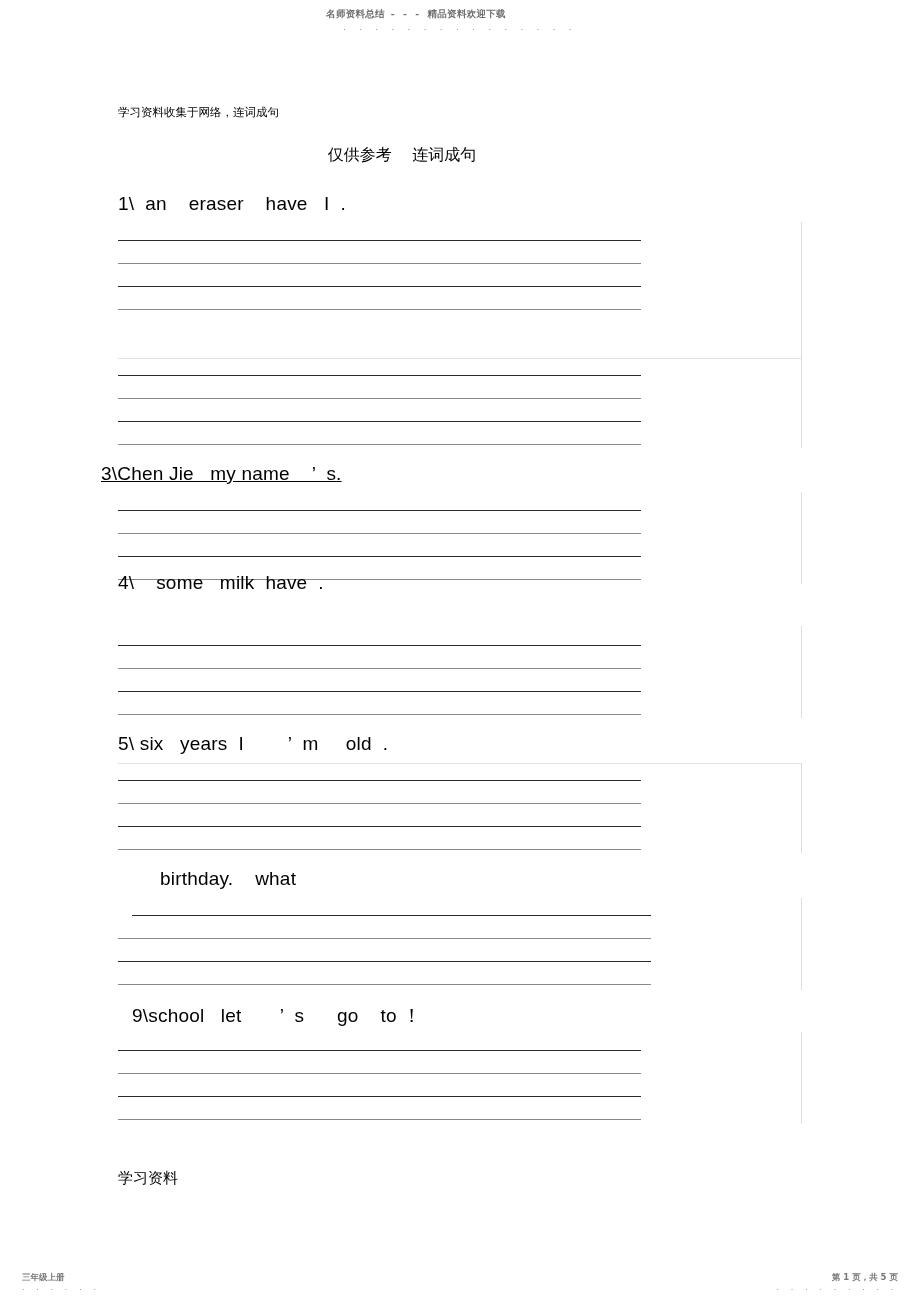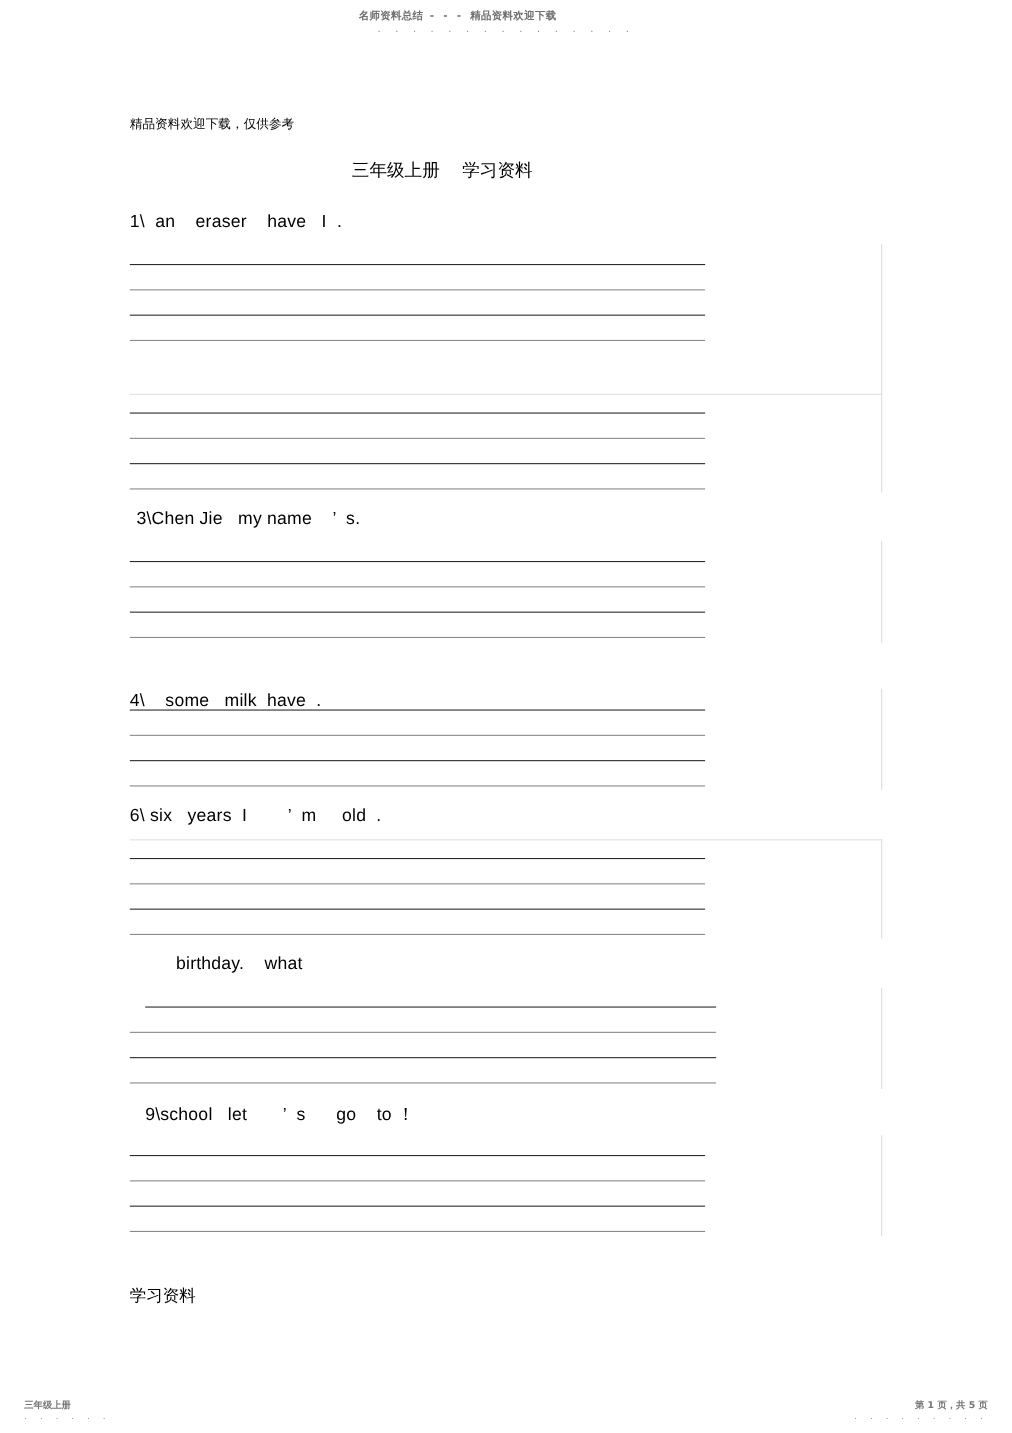--- a/index.html
+++ b/index.html
@@ -72,21 +72,21 @@
     font-family: "DejaVu Sans", sans-serif;
     font-size: 16px;
     color: #000;
     white-space: pre;
   }
 
   
   .q-text {
     position: absolute;
     font-family: "Liberation Sans", sans-serif;
-    font-size: 16px;
+    font-size: 19px;
     color: #000;
     white-space: pre;
     letter-spacing: 0.2px;
   }
 
   
   .rule {
     position: absolute;
     height: 0;
     border-top: 1px solid #2b2b2b;
@@ -161,23 +161,23 @@
   }
 </style>
 </head>
 <body>
 
 <div class="wm-top"><span>名师资料总结</span><span class="sep"> - - - </span><span>精品资料欢迎下载</span></div>
 <div class="wm-dots">. . . . . . . . . . . . . . .</div>
 
 <div class="page">
 
-  <div class="hdr-note">精品资料欢迎下载，仅供参考</div>
-
-  <div class="doc-title">三年级上册    学习资料</div>
+  <div class="hdr-note">学习资料收集于网络，连词成句</div>
+
+  <div class="doc-title">仅供参考    连词成句</div>
 
   <div class="guide-v" style="left:801px; top:222px; height:137px;"></div>
   <div class="guide-h" style="left:118px; top:358px; width:684px;"></div>
   <div class="guide-v" style="left:801px; top:358px; height:90px;"></div>
   <div class="guide-v" style="left:801px; top:492px; height:92px;"></div>
   <div class="guide-v" style="left:801px; top:626px; height:92px;"></div>
   <div class="guide-h" style="left:118px; top:763px; width:684px;"></div>
   <div class="guide-v" style="left:801px; top:763px; height:90px;"></div>
   <div class="guide-v" style="left:801px; top:898px; height:92px;"></div>
   <div class="guide-v" style="left:801px; top:1032px; height:92px;"></div>
@@ -186,33 +186,33 @@
   <div class="rule" style="left:118px; top:240px; width:523px;"></div>
   <div class="rule soft" style="left:118px; top:263px; width:523px;"></div>
   <div class="rule" style="left:118px; top:286px; width:523px;"></div>
   <div class="rule soft" style="left:118px; top:309px; width:523px;"></div>
 
   <div class="rule" style="left:118px; top:375px; width:523px;"></div>
   <div class="rule soft" style="left:118px; top:398px; width:523px;"></div>
   <div class="rule" style="left:118px; top:421px; width:523px;"></div>
   <div class="rule soft" style="left:118px; top:444px; width:523px;"></div>
 
-  <div class="q-text" style="left:124px; top:463px;">3\Chen Jie   my name    ’  s.</div>
+  <div class="q-text" style="left:101px; top:463px;text-decoration:underline;">3\Chen Jie   my name    ’  s.</div>
   <div class="rule" style="left:118px; top:510px; width:523px;"></div>
   <div class="rule soft" style="left:118px; top:533px; width:523px;"></div>
   <div class="rule" style="left:118px; top:556px; width:523px;"></div>
   <div class="rule soft" style="left:118px; top:579px; width:523px;"></div>
 
-  <div class="q-text" style="left:118px; top:629px;">4\    some   milk  have  .</div>
+  <div class="q-text" style="left:118px; top:572px;">4\    some   milk  have  .</div>
   <div class="rule" style="left:118px; top:645px; width:523px;"></div>
   <div class="rule soft" style="left:118px; top:668px; width:523px;"></div>
   <div class="rule" style="left:118px; top:691px; width:523px;"></div>
   <div class="rule soft" style="left:118px; top:714px; width:523px;"></div>
 
-  <div class="q-text" style="left:118px; top:733px;">6\ six   years  I        ’  m     old  .</div>
+  <div class="q-text" style="left:118px; top:733px;">5\ six   years  I        ’  m     old  .</div>
   <div class="rule" style="left:118px; top:780px; width:523px;"></div>
   <div class="rule soft" style="left:118px; top:803px; width:523px;"></div>
   <div class="rule" style="left:118px; top:826px; width:523px;"></div>
   <div class="rule soft" style="left:118px; top:849px; width:523px;"></div>
 
   <div class="q-text" style="left:160px; top:868px;">birthday.    what</div>
   <div class="rule" style="left:132px; top:915px; width:519px;"></div>
   <div class="rule soft" style="left:118px; top:938px; width:533px;"></div>
   <div class="rule" style="left:118px; top:961px; width:533px;"></div>
   <div class="rule soft" style="left:118px; top:984px; width:533px;"></div>

